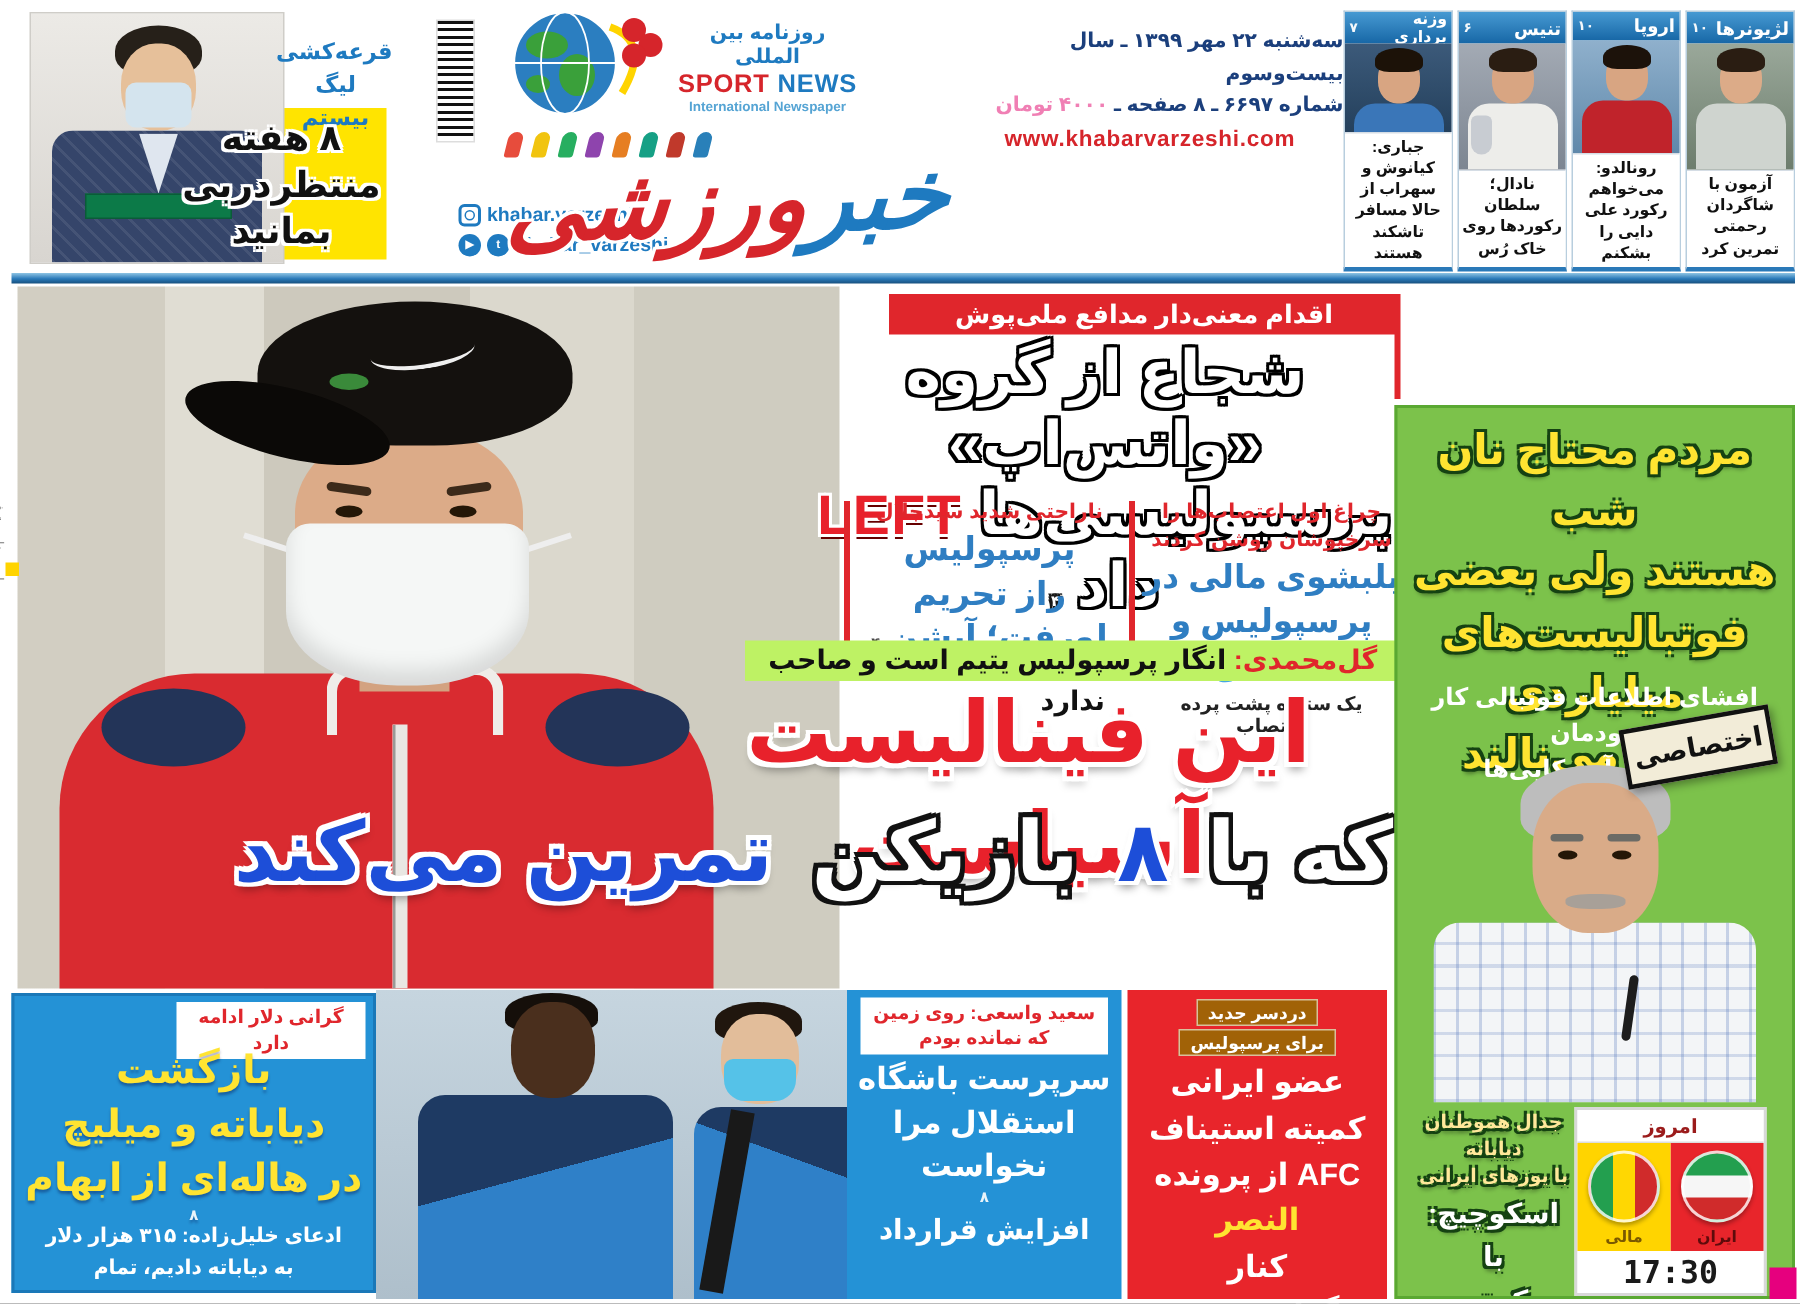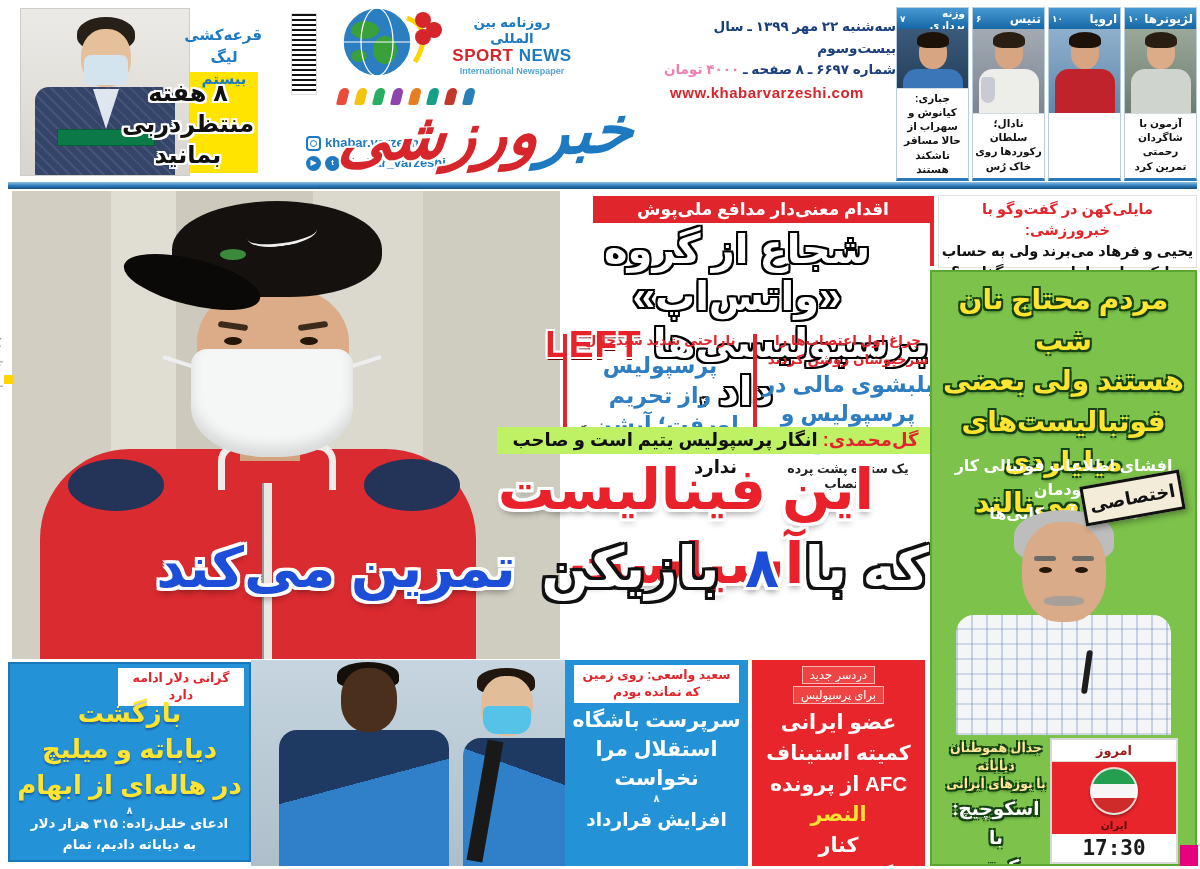--- a/index.html
+++ b/index.html
@@ -164,21 +164,21 @@
   .p2-head{position:absolute;left:230px;top:16px;width:52px;height:60px;background:#e2bd9a;border-radius:45%;}
   .p2-mask{position:absolute;left:232px;top:46px;width:48px;height:28px;background:#55c2e8;border-radius:6px 6px 14px 14px;}
   .p2-torso{position:absolute;left:212px;top:78px;width:150px;height:130px;border-radius:18px 18px 0 0;background:linear-gradient(200deg,#1e3a63 35%,#2f80c8 35%);}
   .p2-strap{position:absolute;left:226px;top:80px;width:16px;height:122px;background:#191919;transform:rotate(10deg);}
   #vasei-box{left:565px;top:660px;width:183px;height:206px;background:#2492d6;box-sizing:border-box;text-align:center;}
   #vasei-box .chip{margin-top:5px;}
   #vasei-h1{color:#fff;font-size:20.5px;font-weight:900;line-height:1.42;margin-top:2px;}
   #vasei-h1 span,#vasei-h2 span{display:block;}
   #vasei-h2{color:#fff;font-size:18.5px;font-weight:900;line-height:1.4;margin-top:1px;}
   #afc-box{left:752px;top:660px;width:173px;height:206px;background:#e8252b;box-sizing:border-box;text-align:center;padding-top:5px;}
-  #afc-box .rchip{display:inline-block;background:#ef4444;border:1px solid rgba(255,255,255,.6);color:#fff;font-size:11.5px;font-weight:400;padding:1px 7px;margin:1px 0;}
+  #afc-box .rchip{display:inline-block;background:#a16207;border:1px solid rgba(255,255,255,.6);color:#fff;font-size:11.5px;font-weight:700;padding:1px 7px;margin:1px 0;}
   #afc-h{color:#fff;font-size:20.5px;font-weight:900;line-height:1.5;margin-top:2px;}
   #afc-h span{display:block;}
   #afc-h .hl{display:inline;color:#ffe431;}
 </style>
 </head>
 <body>
 
 <div class="page">
 
   <div class="abs" id="lottery-box"></div>
@@ -272,20 +272,21 @@
     <div class="teaser t2">
       <div class="t-head">
         <span class="t-label">اروپا</span>
         <span class="t-num">۱۰</span>
       </div>
       <div class="t-photo">
         <div class="fig-torso"></div>
           <div class="fig-head"></div>
           <div class="fig-hair"></div>
       </div>
+      <div class="t-cap">رونالدو: می‌خواهم رکورد علی دایی را بشکنم</div>
     </div>
     <div class="teaser t3">
       <div class="t-head">
         <span class="t-label">تنیس</span>
         <span class="t-num">۶</span>
       </div>
       <div class="t-photo">
         <div class="fig-torso"></div>
           <div class="trophy"></div>
           <div class="fig-head"></div>
@@ -378,25 +379,20 @@
 
   <div class="abs ow3" id="main-h1">این فینالیست آسیاست</div>
   <div class="abs" id="main-h2">
     <span class="ob3">که با</span>
     <span class="r ow3">۸</span>
     <span class="ob3">بازیکن</span>
     <span class="r ow3">تمرین می‌کند</span>
   </div>
 
   <div class="abs" id="rc-redbar"></div>
-  <div class="abs" id="maili-box">
-    <div class="k">مایلی‌کهن در گفت‌وگو با خبرورزشی:</div>
-    <div class="t">یحیی و فرهاد می‌برند ولی به حساب</div>
-    <div class="t">برانکو و استراماچونی می‌گذارند؟</div>
-  </div>
 
   <div class="abs" id="green-panel">
     <div class="ogr" id="green-h">
       <span>مردم محتاج نان شب</span>
       <span>هستند ولی بعضی</span>
       <span>فوتبالیست‌های میلیاردی</span>
       <span>
           <span>هنوز می‌نالند</span> 
           <span class="pref" style="color:#fff">۸</span>
         </span>
@@ -426,20 +422,24 @@
         <span>یک تیم اروپایی</span>
 
       </div>
     </div>
     <div id="match-widget" style="position:absolute;left:118px;top:466px;">
       <div id="mw-today">امروز</div>
       <div id="mw-flags">
         <div class="mw-cell iran">
           <div class="flag iran"></div>
           <div class="mw-name">ایران</div>
+        </div>
+        <div class="mw-cell mali">
+          <div class="flag mali"></div>
+          <div class="mw-name">مالی</div>
         </div>
       </div>
       <div id="mw-time">17:30</div>
     </div>
   </div>
   <div class="abs" id="stamp">اختصاصی</div>
   <div class="abs" id="pink-corner"></div>
 
   <div class="abs" id="dollar-box">
     <span class="chip">گرانی دلار ادامه دارد</span>

